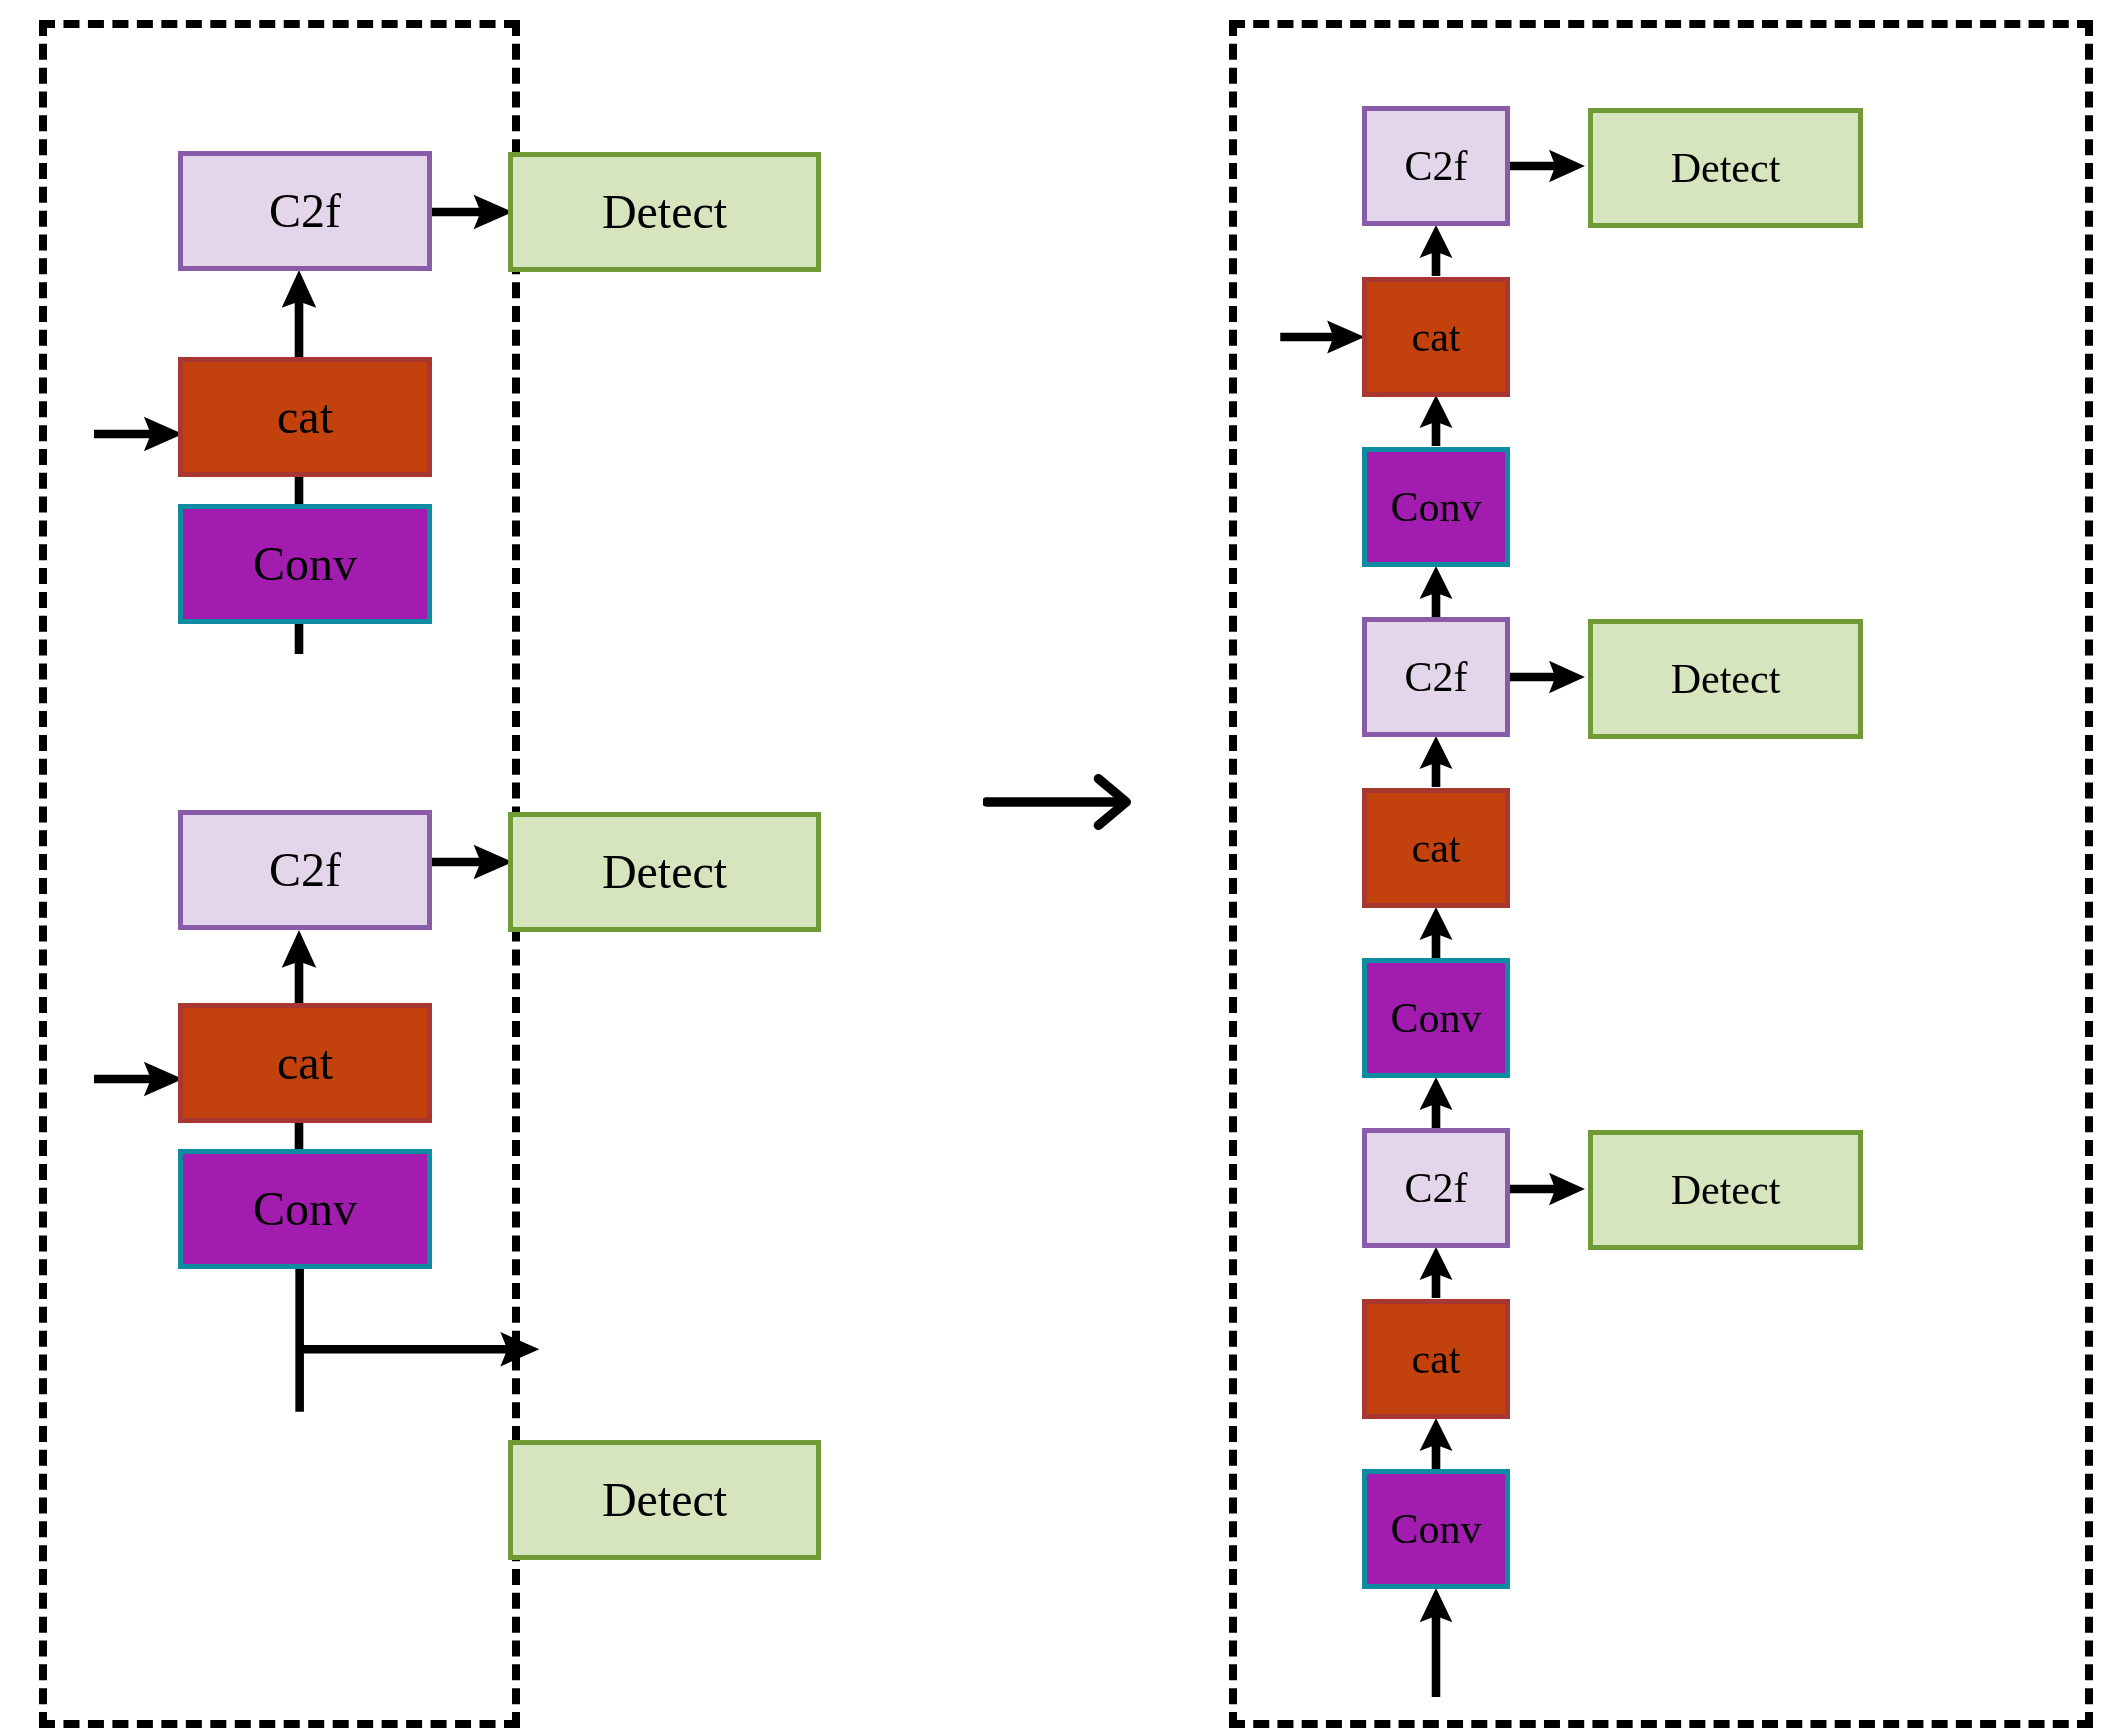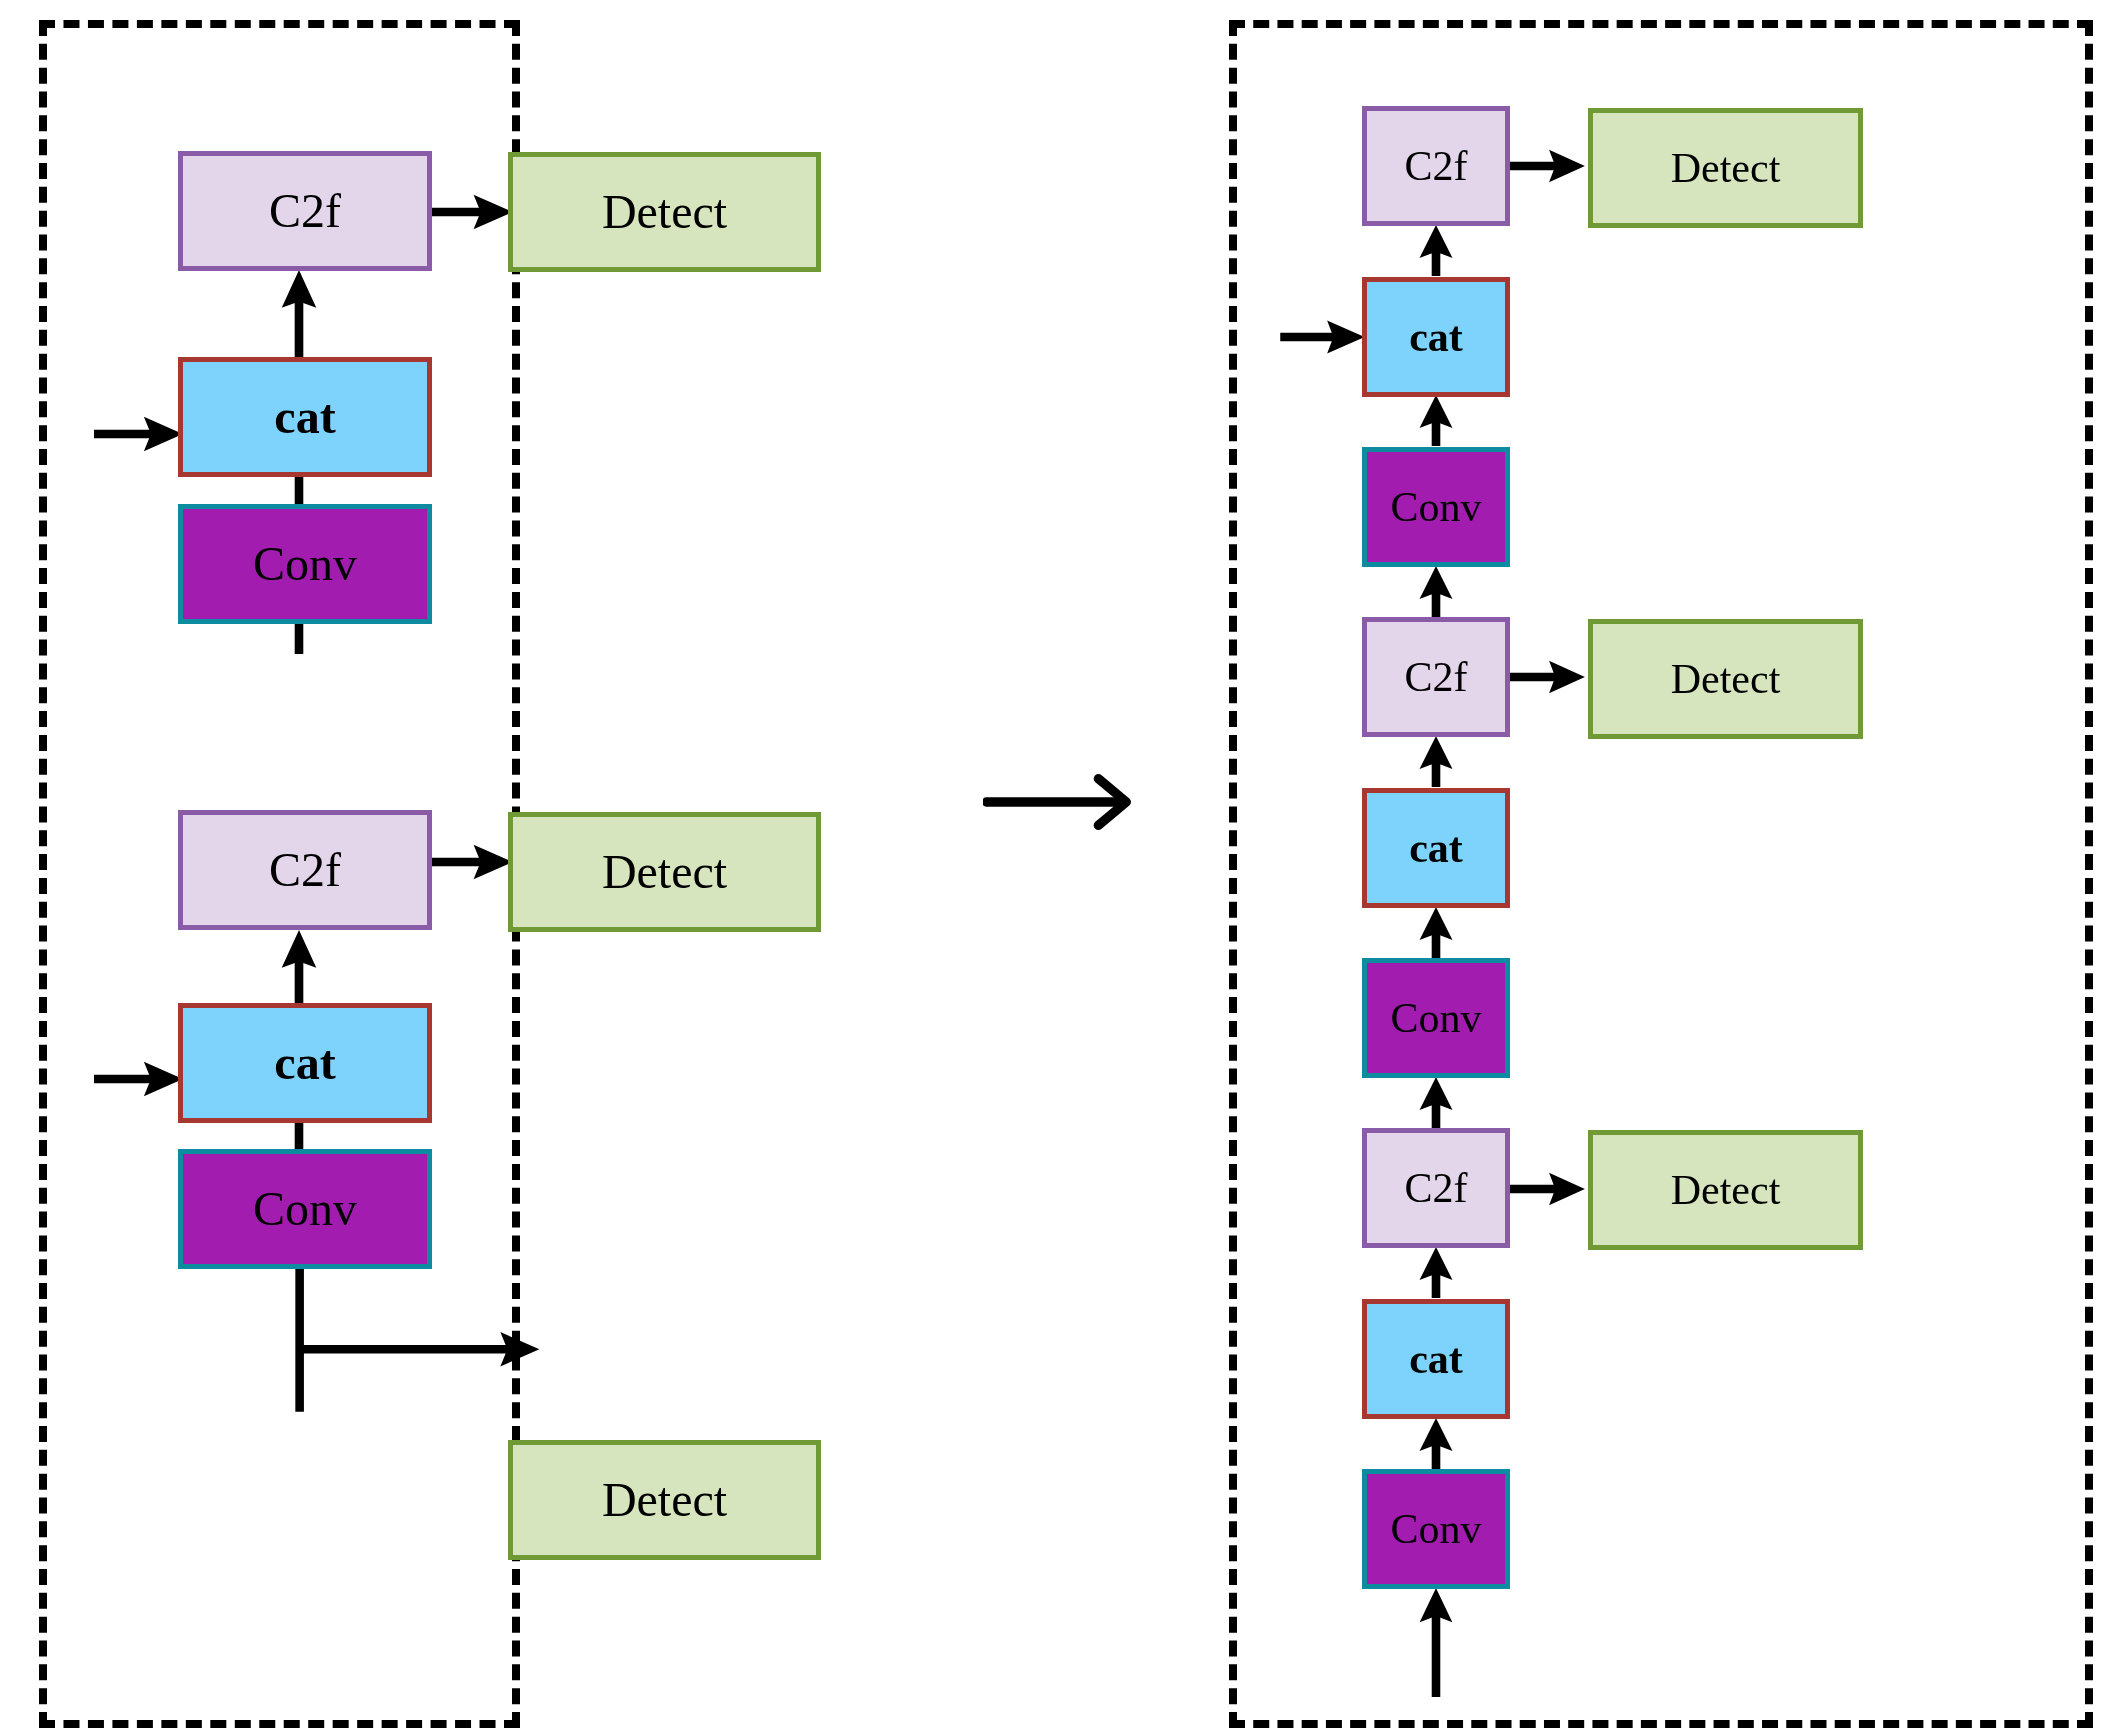--- a/index.html
+++ b/index.html
@@ -2,21 +2,21 @@
 <html style="font-size:12.5px"><head>
 <meta charset="utf-8">
 <style>
   html,body{margin:0;padding:0;background:#ffffff;}
   body{font-family:"Liberation Serif", serif;}
   #stage{position:relative;width:2114px;height:1736px;background:#fff;overflow:hidden;}
   .panel{position:absolute;border:8.6px dashed #000;box-sizing:border-box;}
   .node{position:absolute;box-sizing:border-box;display:flex;align-items:center;justify-content:center;
         font-family:"Liberation Serif", serif;color:#000;line-height:1;}
   .node-c2f{background:#e3d5ea;border:5.5px solid #8a5ba6;}
-  .node-cat{background:#7dd3fc;border:5.5px solid #a83631;font-weight:bold;}
+  .node-cat{background:#c2410c;border:5.5px solid #a83631;}
   .node-conv{background:#a21caf;border:5.5px solid #0d8ba1;}
   .node-detect{background:#d6e5bd;border:5.5px solid #6f9a35;}
   .conn{position:absolute;}
   .conn svg{display:block;overflow:visible;}
   .bigarrow{position:absolute;}
 </style>
 </head>
 <body>
 
 <div id="stage">

